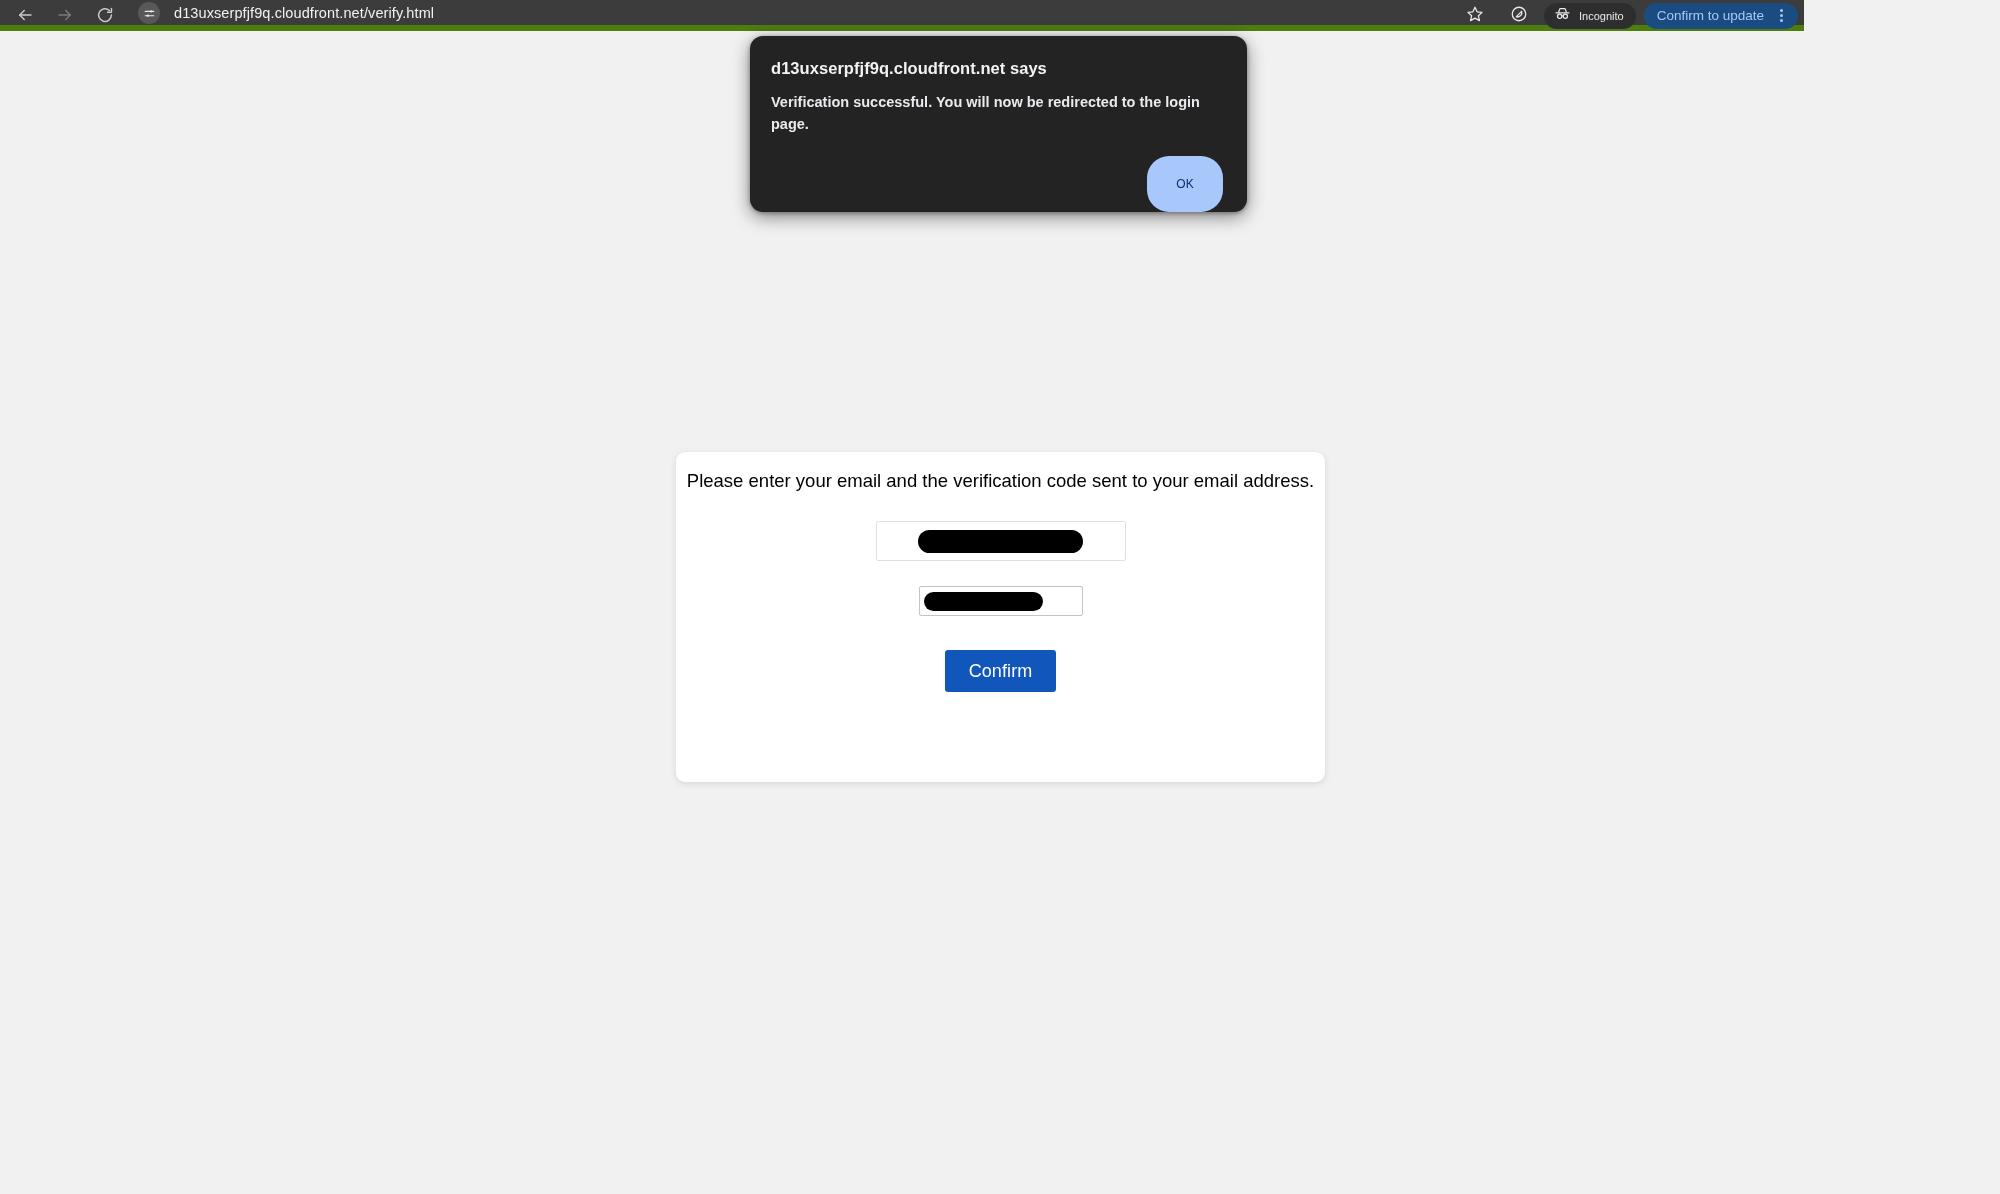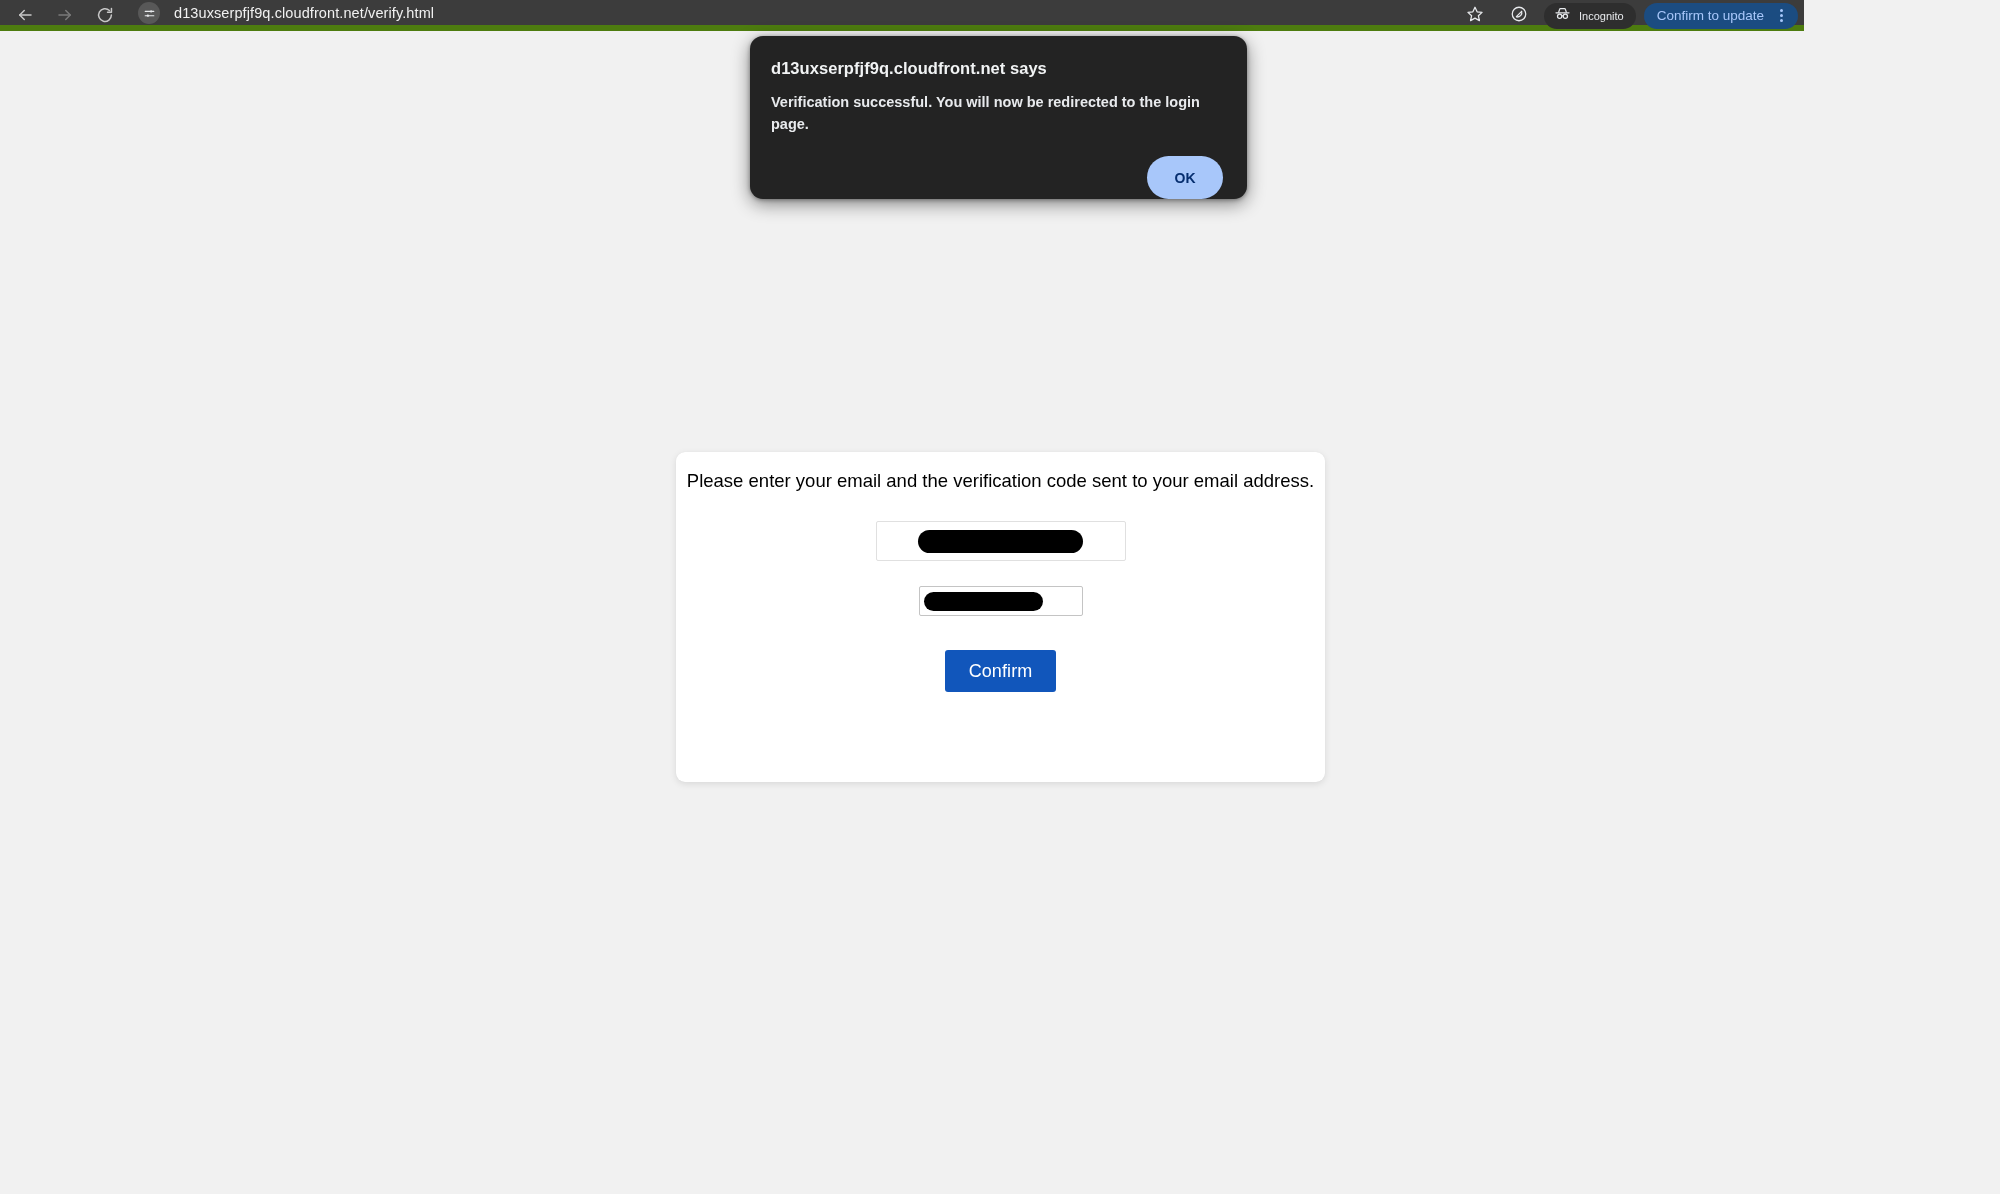--- a/index.html
+++ b/index.html
@@ -171,25 +171,25 @@
   }
   .js-dialog-actions {
     margin-top: 21px;
     display: flex;
     justify-content: flex-end;
   }
   .dialog-ok-btn {
     background: #a8c7fa;
     color: #062e6f;
     font-family: "Liberation Sans", sans-serif;
-    font-size: 14px;
-    font-weight: 700;
+    font-size: 12px;
+    font-weight: 400;
     border: none;
     border-radius: 22px;
-    height: 43px;
+    height: 56px;
     min-width: 76px;
     padding: 0 20px;
     cursor: pointer;
   }
 
   
   .page-viewport {
     position: absolute;
     top: 31px;
     left: 0;

